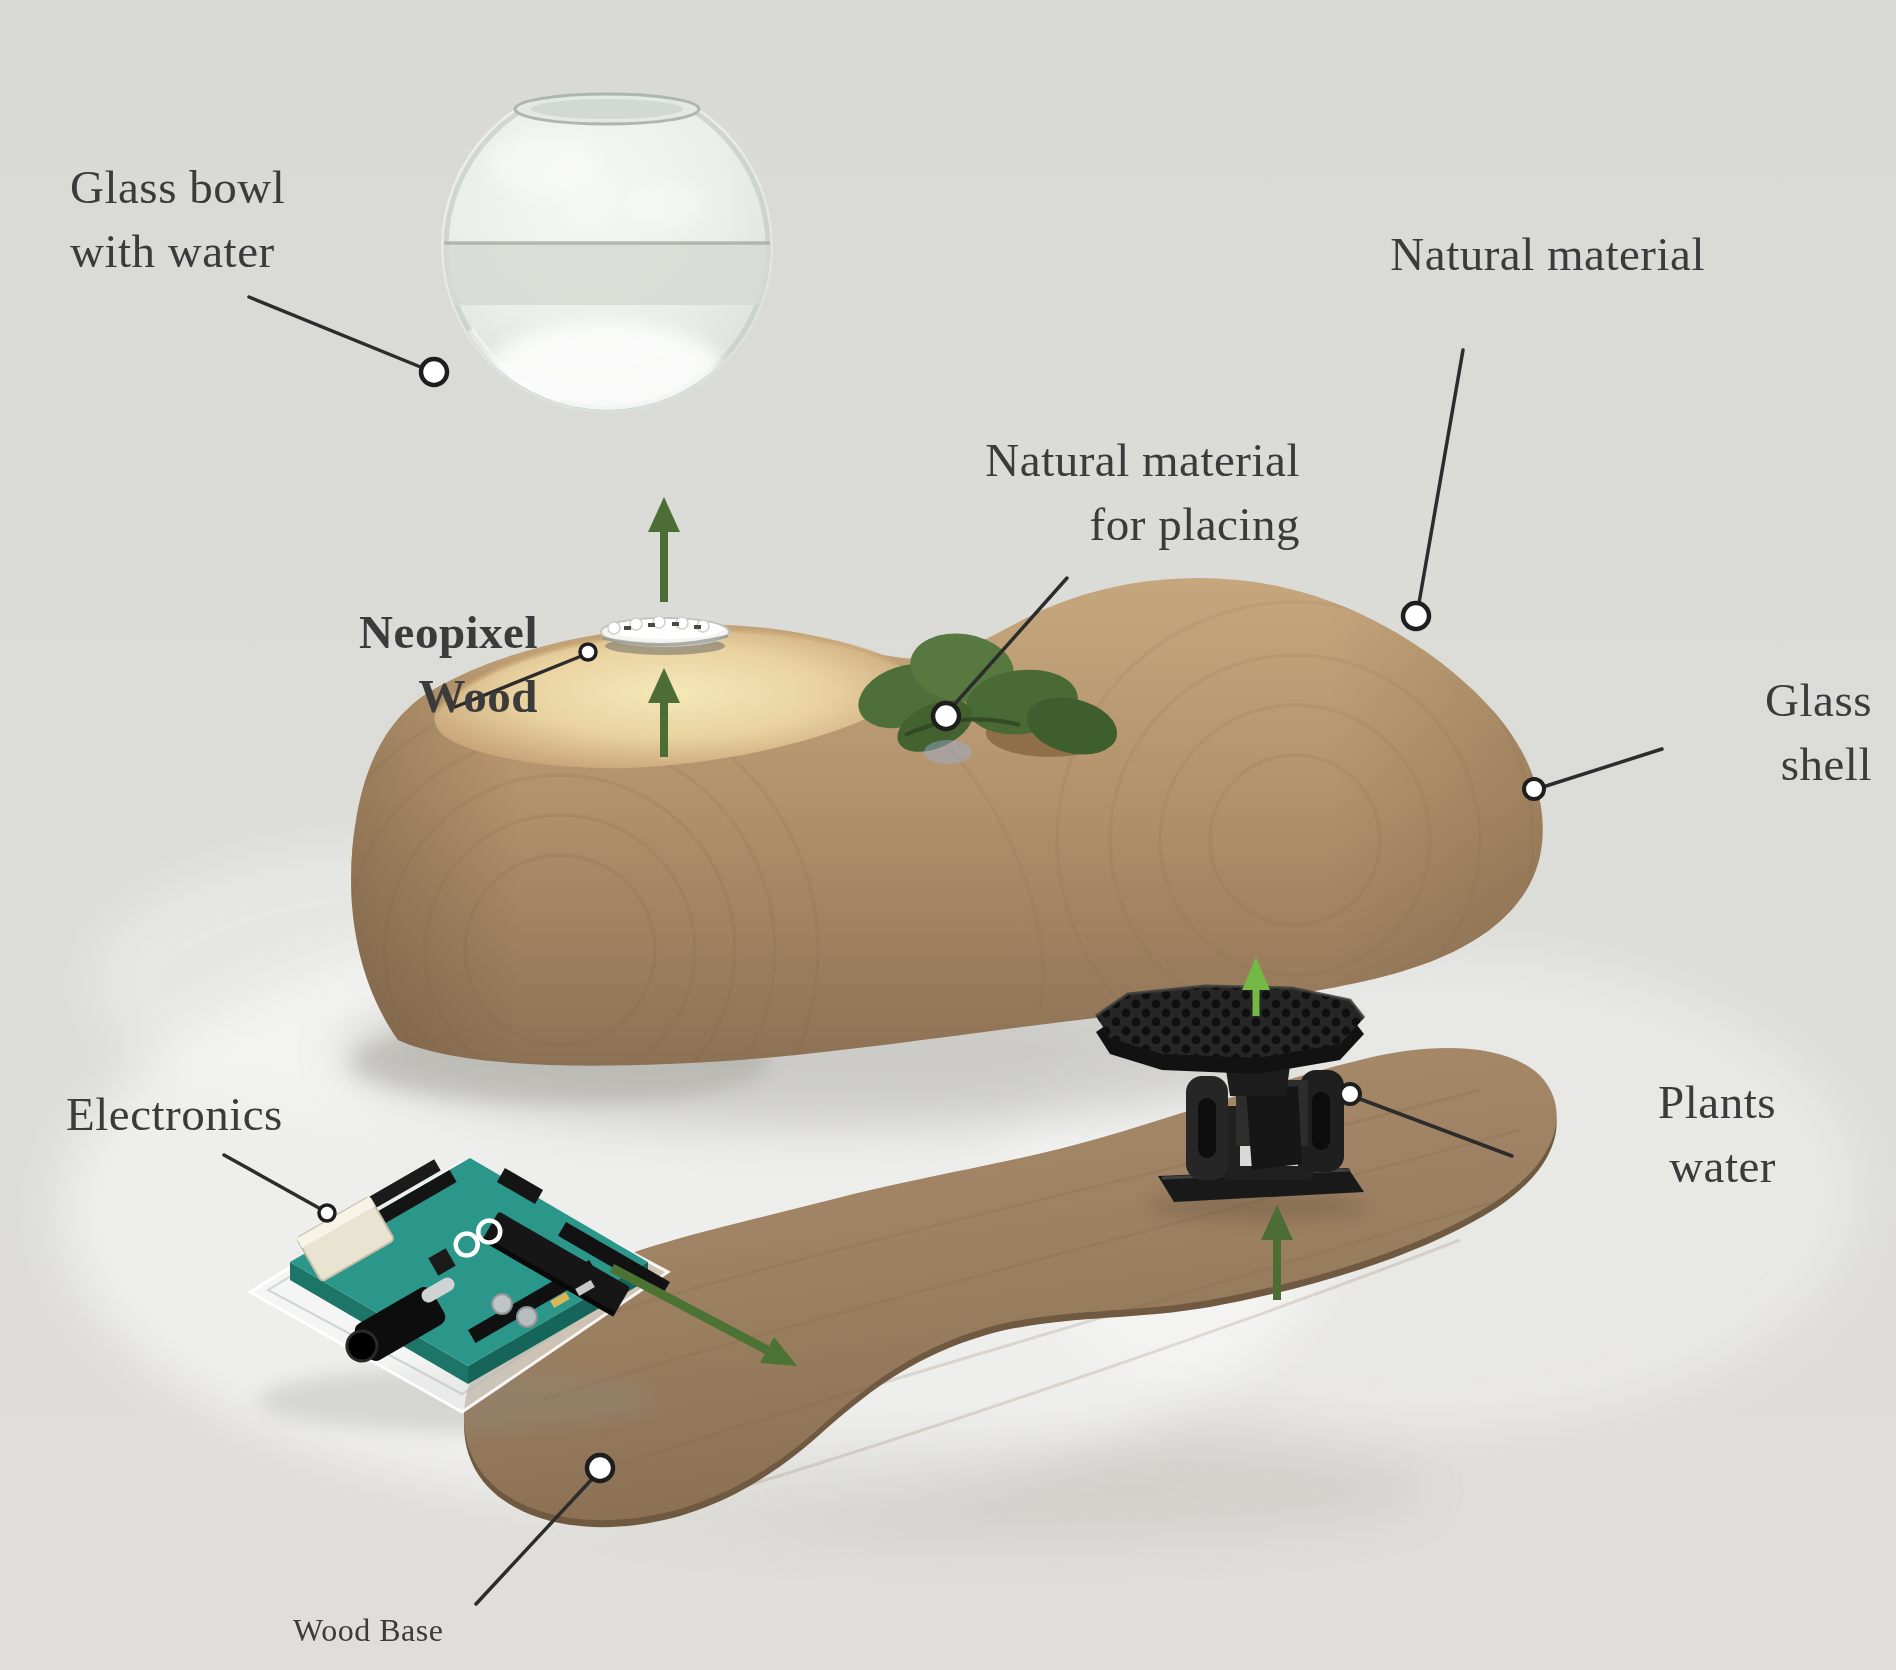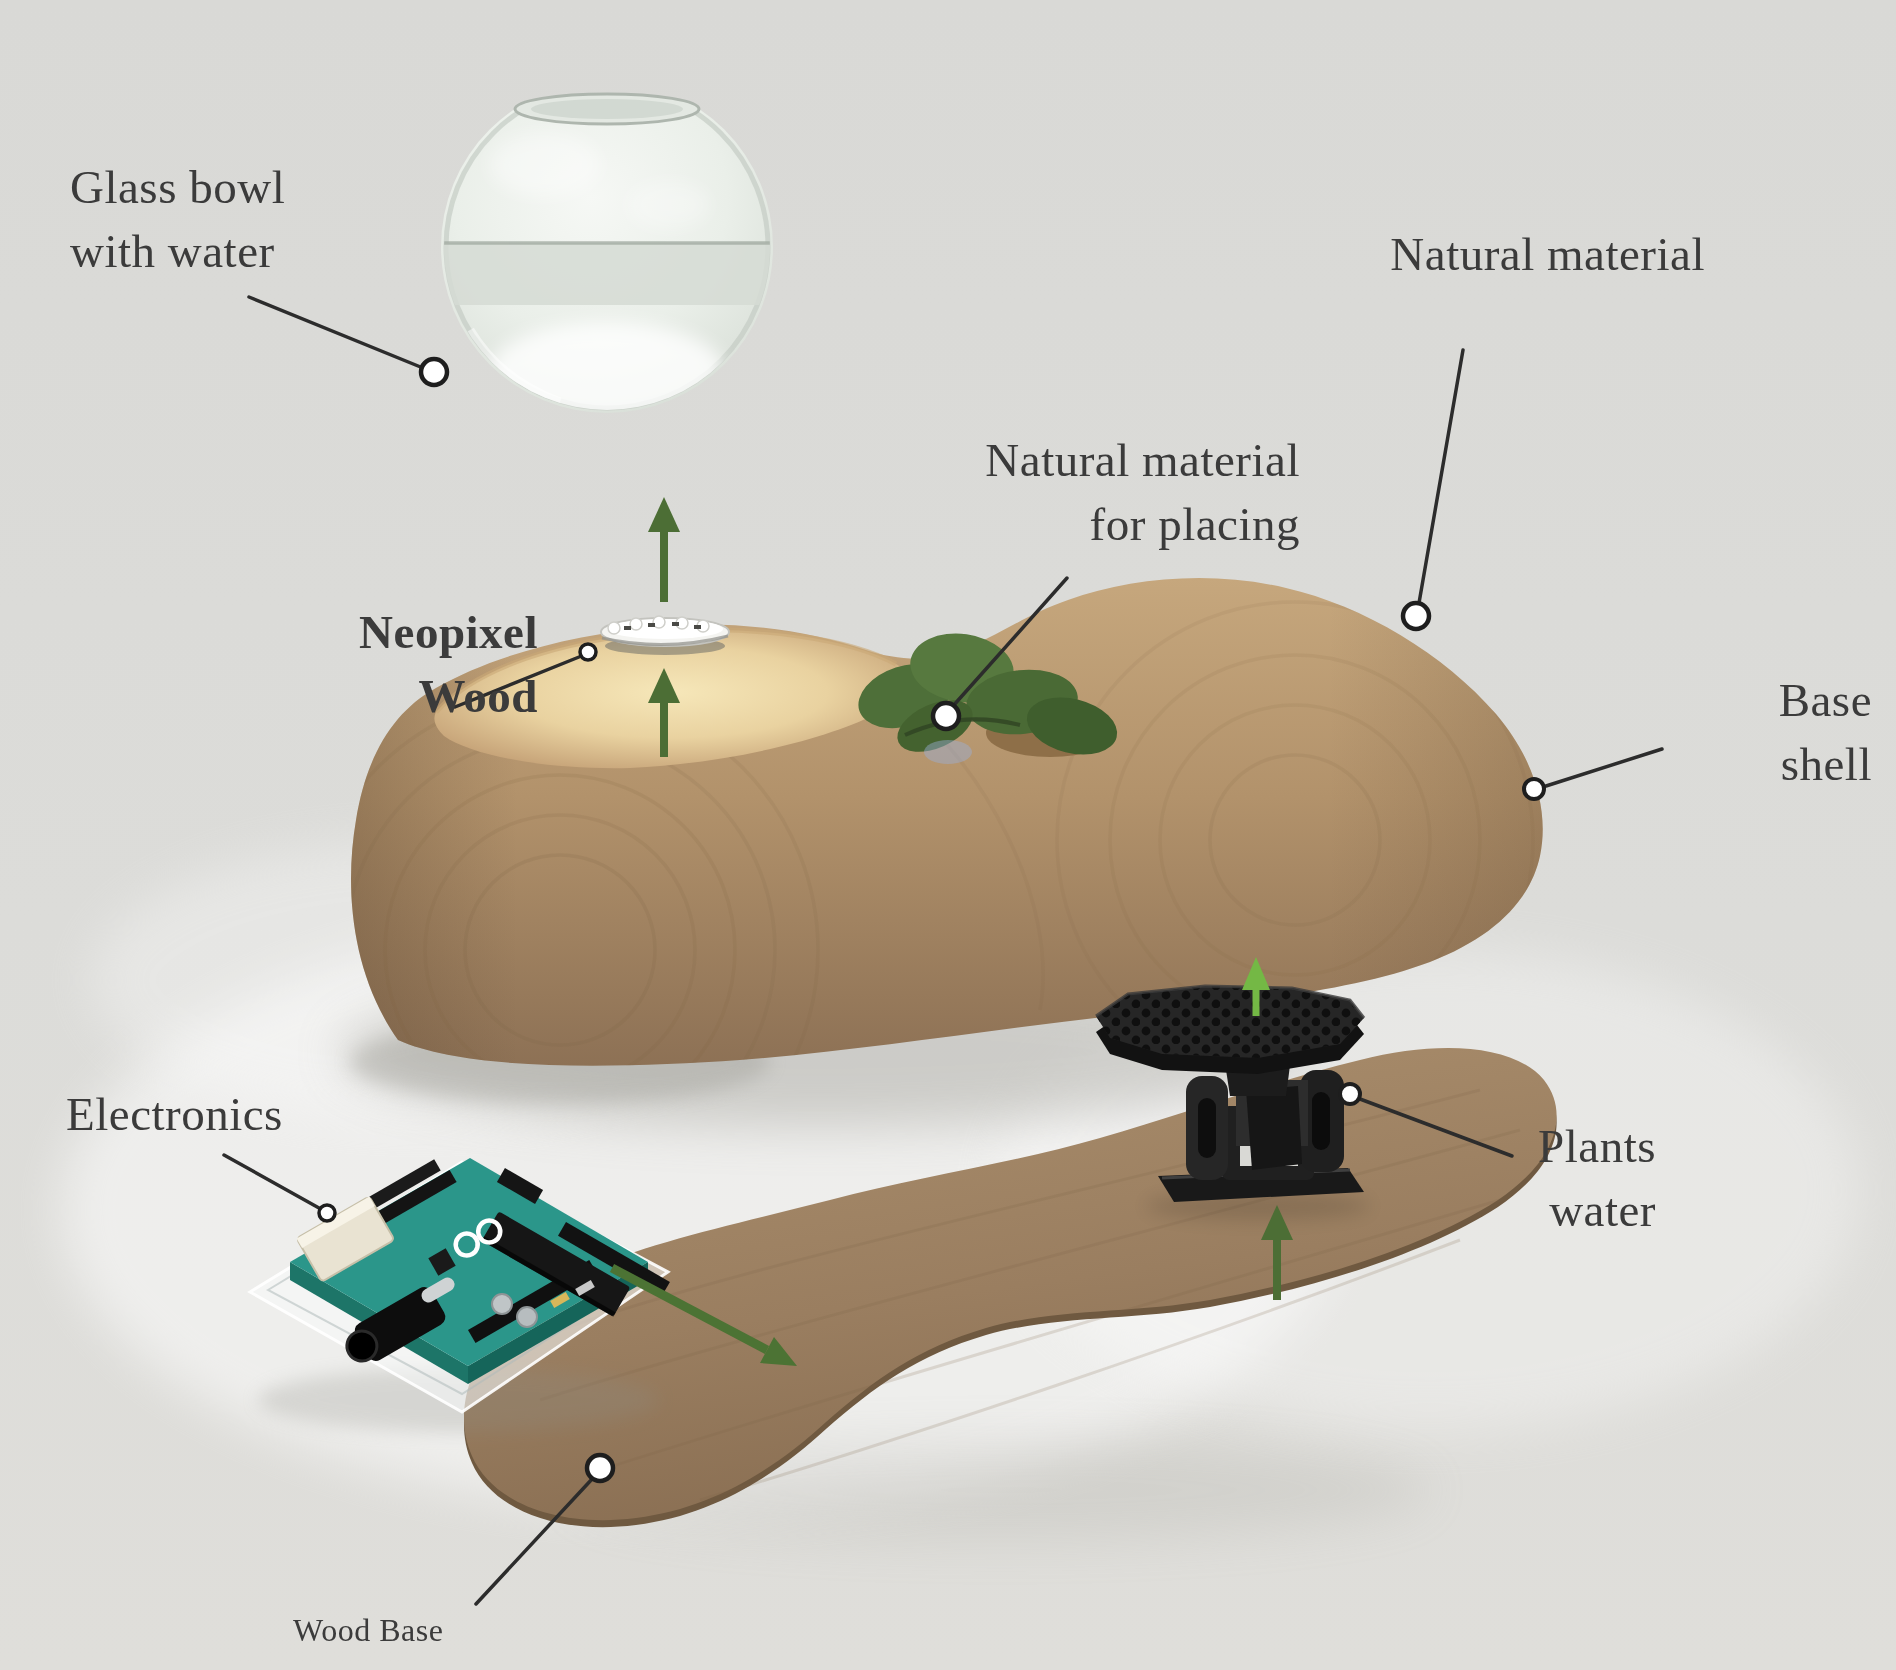--- a/index.html
+++ b/index.html
@@ -329,29 +329,29 @@
   <div>Natural material</div>
   <div>for placing</div>
 </div>
 
 <div class="callout center" style="left:218px;top:600px;width:320px;font-weight:bold;">
   <div>Neopixel</div>
   <div>Wood</div>
 </div>
 
 <div class="callout center" style="left:1612px;top:668px;width:260px;">
-  <div>Base</div>
+  <div>Glass</div>
   <div>shell</div>
 </div>
 
 <div class="callout" style="left:66px;top:1082px;">
   <div>Electronics</div>
 </div>
 
-<div class="callout center" style="left:1396px;top:1070px;width:260px;margin-top:44px;">
+<div class="callout center" style="left:1516px;top:1070px;width:260px;">
   <div>Plants</div>
   <div>water</div>
 </div>
 
 <div class="callout big" style="left:293px;top:1598px;">
   <div>Wood Base</div>
 </div>
 
 </div>
 

